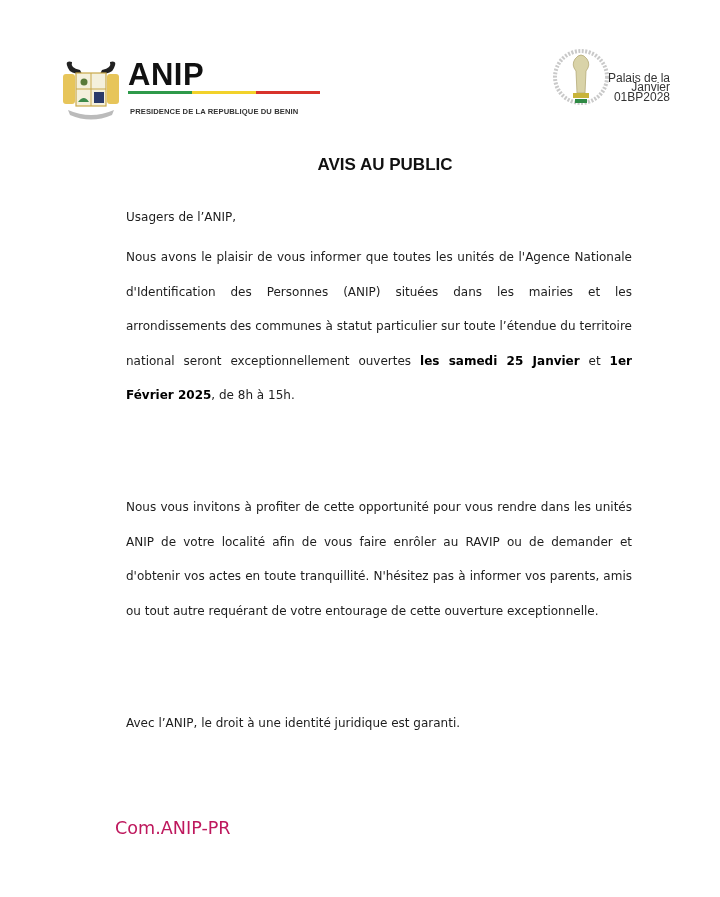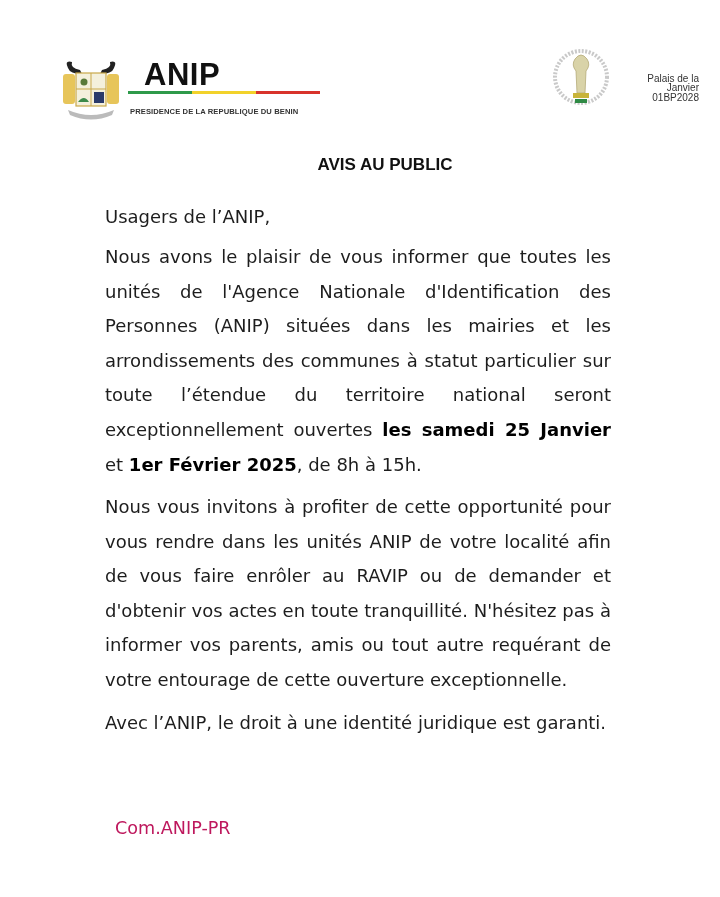--- a/index.html
+++ b/index.html
@@ -4,45 +4,45 @@
   <style>
     html, body { margin: 0; padding: 0; }
     body {
       width: 720px; height: 897px; background: #ffffff; position: relative; overflow: hidden;
       font-family: "DejaVu Sans", sans-serif; color: #1b1b1b;
     }
     .header { position: absolute; left: 0; top: 0; width: 720px; height: 130px; }
     .emblem { position: absolute; left: 60px; top: 58px; width: 62px; height: 64px; }
     .anip-block { position: absolute; left: 127px; top: 58px; width: 200px; height: 60px; }
     .anip-big {
-      position: absolute; left: 17px; top: 1px; font-family: "Liberation Sans", sans-serif;
+      position: absolute; left: 1px; top: 1px; font-family: "Liberation Sans", sans-serif;
       font-weight: bold; font-size: 31px; letter-spacing: 0.5px; color: #111; line-height: 1;
     }
     .anip-sub {
       position: absolute; left: 78px; top: 2px; font-family: "Liberation Sans", sans-serif;
       font-size: 8.6px; line-height: 9px; color: #222; text-transform: uppercase; width: 130px;
     }
     .flag-line { position: absolute; left: 1px; top: 33px; width: 192px; height: 3px; display: flex; }
     .flag-line span { flex: 1; height: 3px; }
     .presidence {
       position: absolute; left: 3px; top: 41px; font-family: "Liberation Sans", sans-serif;
       font-weight: bold; font-size: 7.6px; color: #333; white-space: nowrap; letter-spacing: 0.1px; margin-top: 8px;
     }
     .seal { position: absolute; left: 553px; top: 47px; width: 56px; height: 62px; }
     .address {
-      position: absolute; left: 629px; top: 74px; width: 70px; text-align: right;
-      font-family: "Liberation Sans", sans-serif; font-size: 10px; line-height: 9.4px; color: #333;
+      position: absolute; left: 600px; top: 74px; width: 70px; text-align: right;
+      font-family: "Liberation Sans", sans-serif; font-size: 12px; line-height: 9.4px; color: #333;
     }
     .title {
       position: absolute; left: 0; top: 155px; width: 770px; text-align: center;
       font-family: "Liberation Sans", sans-serif; font-weight: bold; font-size: 17px; color: #111;
     }
     .body-text {
-      position: absolute; left: 105px; width: 506px;
-      font-size: 18px; line-height: 34.6px; text-align: justify; color: #1d1d1d;
+      position: absolute; left: 126px; width: 506px;
+      font-size: 12px; line-height: 34.6px; text-align: justify; color: #1d1d1d;
     }
     .body-text b { font-weight: bold; color: #000000; }
     .salutation { top: 200px; }
     .p1 { top: 240px; }
     .p2 { top: 490px; }
     .p3 { top: 706px; }
     .signature { position: absolute; left: 115px; top: 818px; font-size: 17.6px; color: #be185d; }
   </style>
 </head>
 <body>

